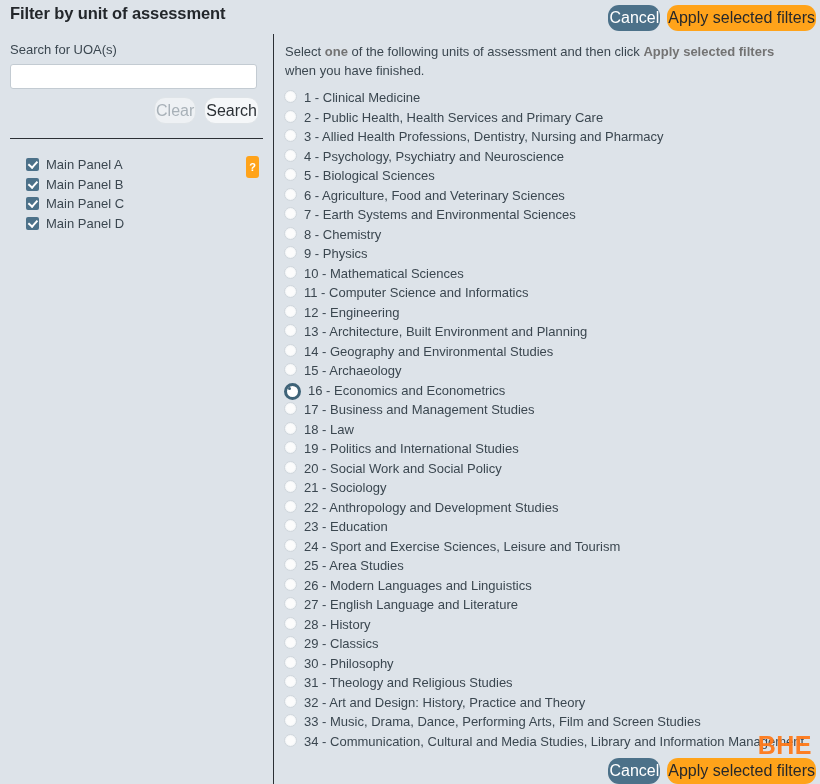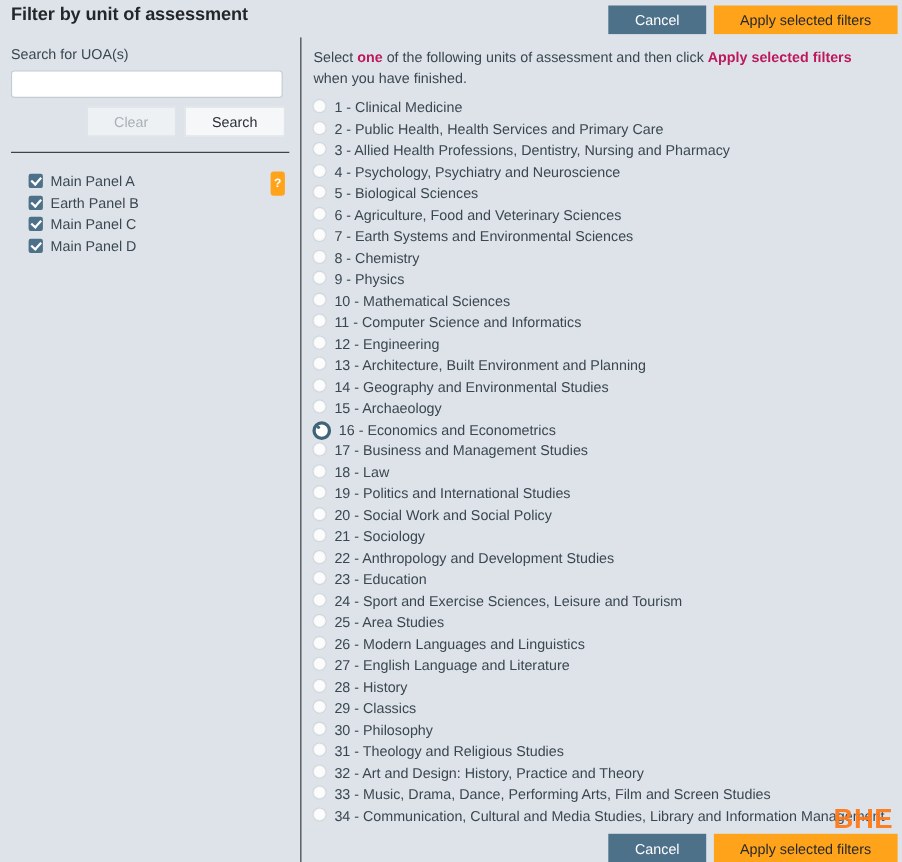--- a/index.html
+++ b/index.html
@@ -35,25 +35,25 @@
     position: absolute;
     right: 4px;
     top: 5px;
     display: flex;
     gap: 7px;
   }
 
   
   .btn {
     border: none;
-    border-radius: 0;
+    border-radius: 11px;
     font-family: "Liberation Sans", sans-serif;
-    font-size: 13px;
+    font-size: 16px;
     line-height: 1;
-    padding: 0 24px;
+    padding: 0 1px;
     height: 26px;
     cursor: pointer;
     white-space: nowrap;
     display: inline-flex;
     align-items: center;
     justify-content: center;
   }
   .btn-cancel {
     background: #4c7189;
     color: #ffffff;
@@ -184,21 +184,21 @@
     cursor: pointer;
   }
 
   
   .instructions {
     margin: 8px 12px 0 10px;
     font-size: 13px;
     line-height: 19px;
     color: #3b4750;
   }
-  .instructions b { color: #be185d; }
+  .instructions b { color: #737373; }
 
   .uoa-list {
     margin: 10px 0 0 0;
     padding: 0;
     list-style: none;
   }
   .uoa-item {
     display: flex;
     height: 19.5px;
     padding-left: 9px;
@@ -280,21 +280,21 @@
     <div class="divider"></div>
 
     <ul class="panel-list" id="panel-list">
       <div class="help-badge">?</div>
     <li class="panel-item">
           <span class="cbox"></span>
           <span class="panel-label">Main Panel A</span>
         </li>
         <li class="panel-item">
           <span class="cbox"></span>
-          <span class="panel-label">Earth Panel B</span>
+          <span class="panel-label">Main Panel B</span>
         </li>
         <li class="panel-item">
           <span class="cbox"></span>
           <span class="panel-label">Main Panel C</span>
         </li>
         <li class="panel-item">
           <span class="cbox"></span>
           <span class="panel-label">Main Panel D</span>
         </li>
       </ul>

